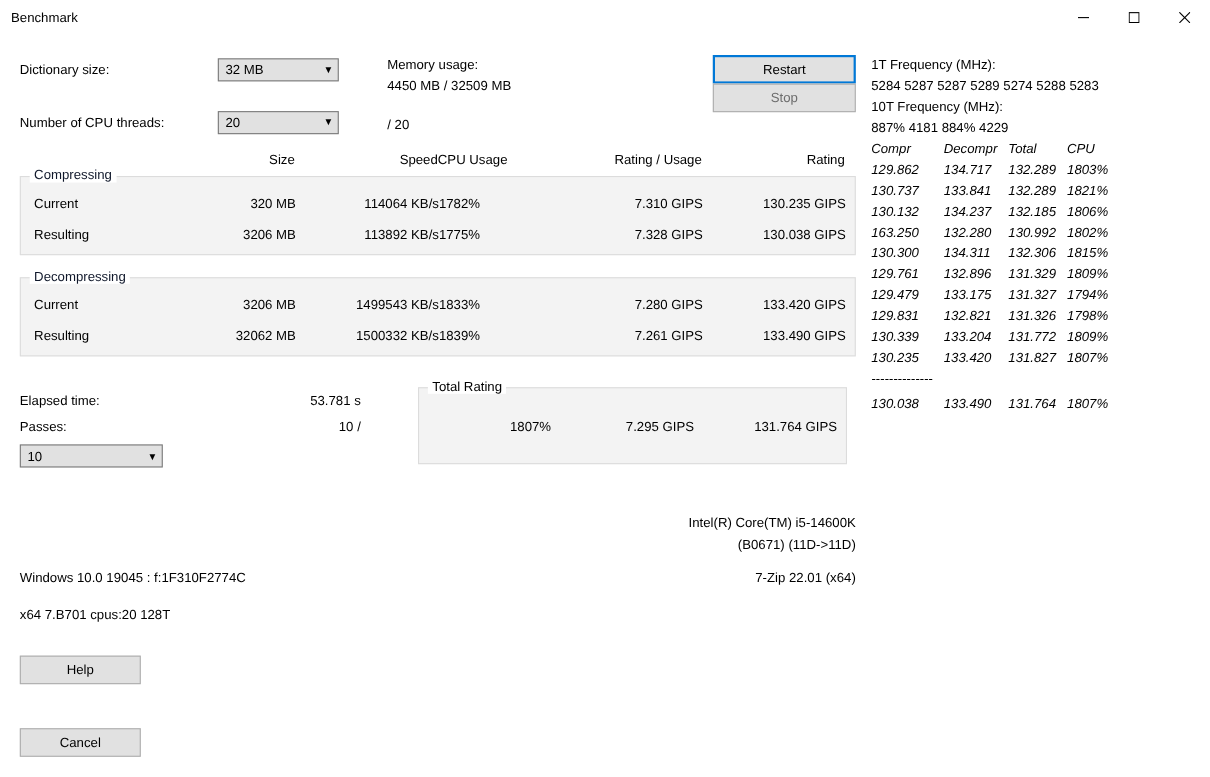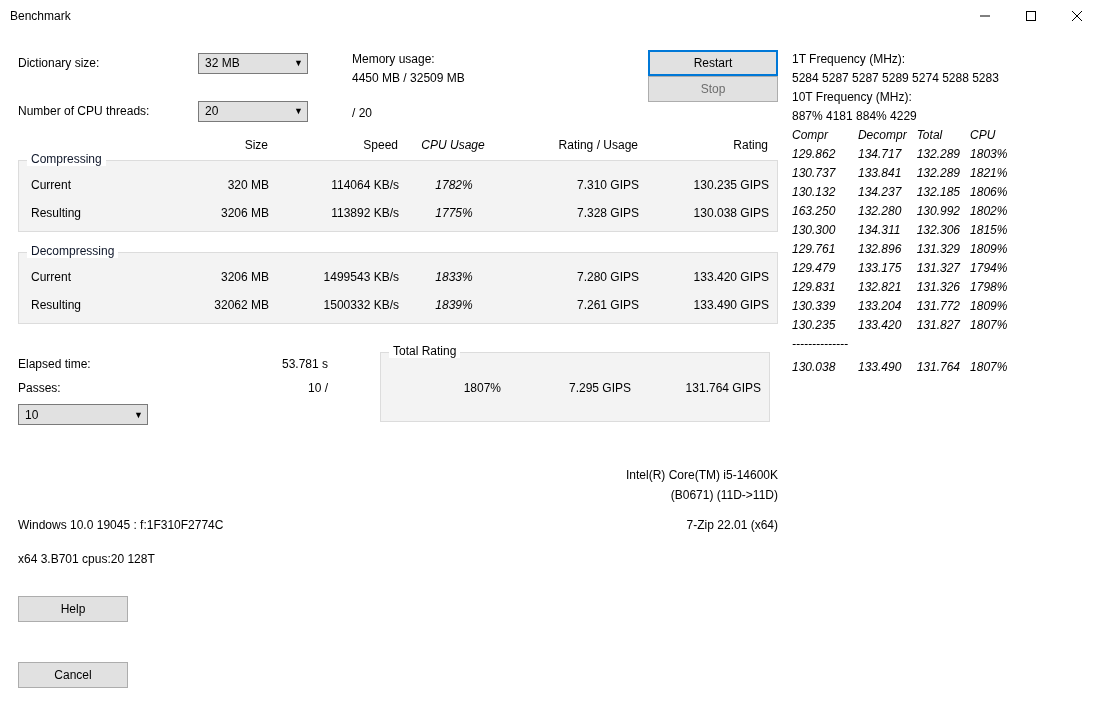--- a/index.html
+++ b/index.html
@@ -103,21 +103,21 @@
   .gridwrap {
     margin-top: 10px;
   }
   .hdr {
     display: flex;
     padding: 4px 0 2px 0;
   }
   .col-label { width: 150px; padding-left: 12px; }
   .col-size  { width: 100px; text-align: right; }
   .col-speed { width: 130px; text-align: right; }
-  .col-cpu   { width: 110px; text-align: center; font-style: italic; }
+  .col-cpu   { width: 110px; text-align: left; }
   .col-ru    { width: 130px; text-align: right; }
   .col-rat   { width: 130px; text-align: right; }
   .group {
     border: 1px solid #dcdcdc;
     background: #f3f3f3;
     margin: 6px 0 10px 0;
     padding: 0 0 4px 0;
     position: relative;
   }
   .group .legend {
@@ -341,21 +341,21 @@
       </div>
       <div class="rline">
         <span></span>
         <span class="rright">(B0671) (11D-&gt;11D)</span>
       </div>
       <div class="rline" style="margin-top:10px">
         <span>Windows 10.0 19045 :  f:1F310F2774C</span>
         <span class="rright">7-Zip 22.01 (x64)</span>
       </div>
       <div class="rline" style="margin-top:14px">
-        <span>x64 3.B701 cpus:20 128T</span>
+        <span>x64 7.B701 cpus:20 128T</span>
       </div>
     </div>
 
     <div class="footbtns">
       <div class="btn">
           <span>Help</span>
         </div>
       <div class="btn">
           <span>Cancel</span>
         </div>

